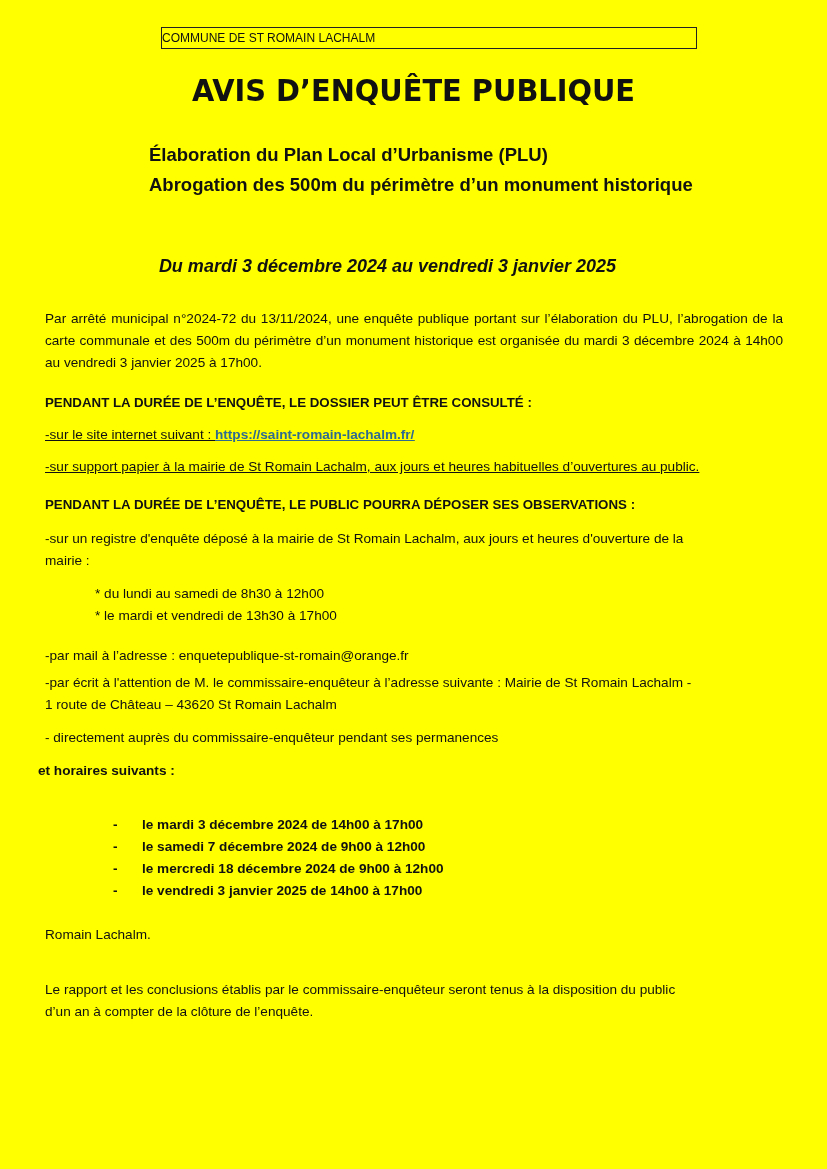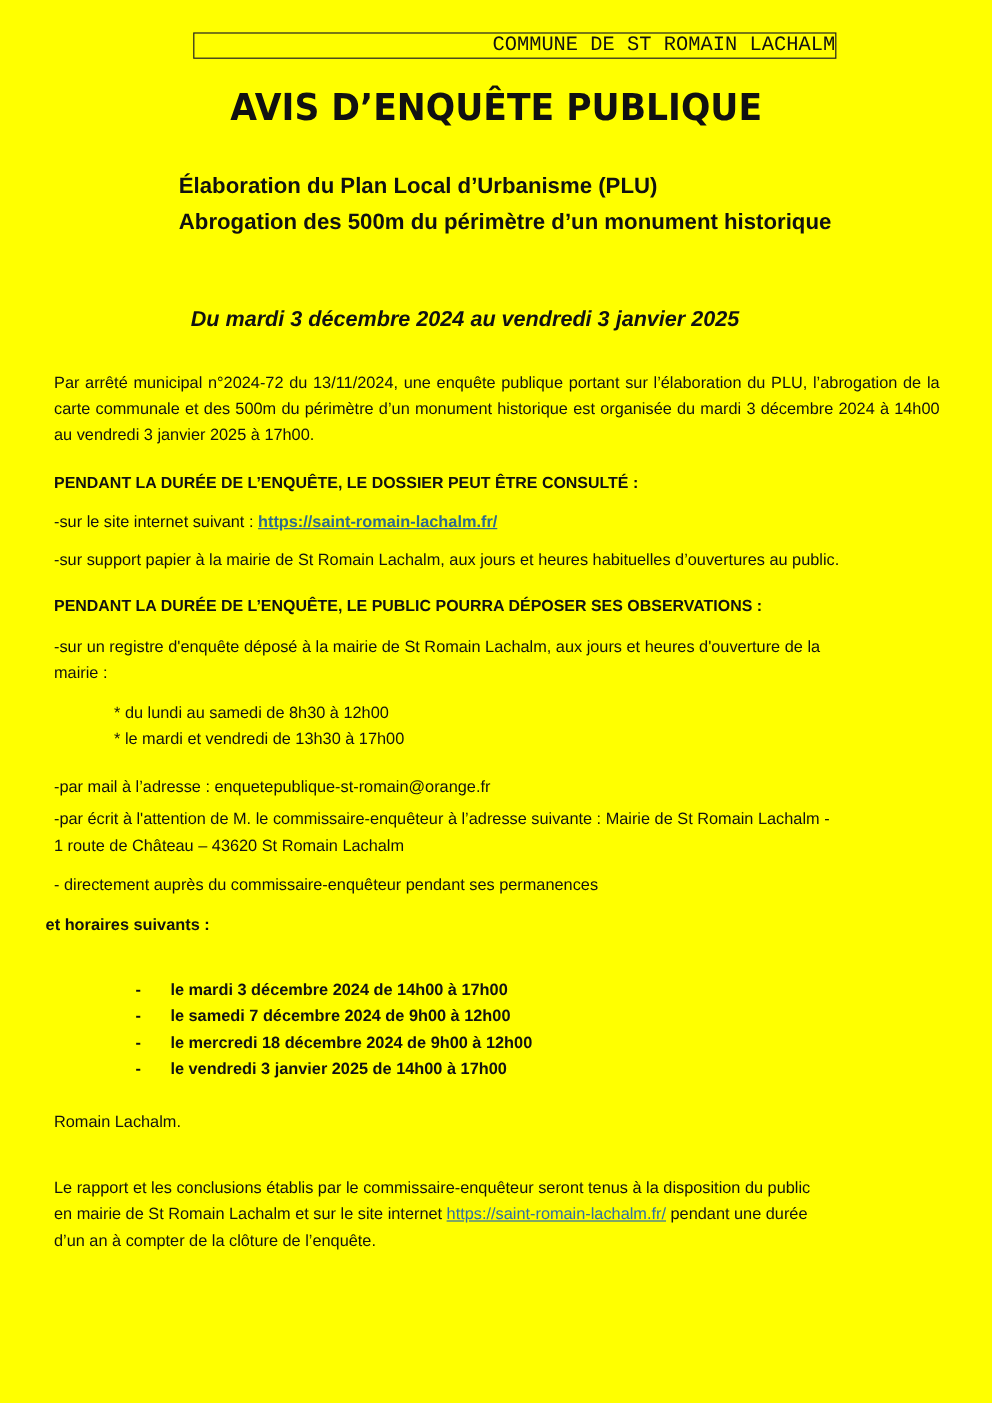--- a/index.html
+++ b/index.html
@@ -3,21 +3,21 @@
 <meta charset="utf-8">
 <style>
   html, body { margin:0; padding:0; }
   body {
     width:827px; height:1169px; background:#ffff00; position:relative; overflow:hidden;
     font-family:"Liberation Sans", sans-serif; color:#111;
   }
   .abs { position:absolute; }
   .commune-box {
     left:161px; top:27px; width:534px; height:20px; border:1.5px solid #222;
-    font-family:Liberation Mono, monospace; font-size:17px; text-align:right; line-height:21px;
+    font-family:Liberation Sans, sans-serif; font-size:12px; text-align:left; line-height:21px;
   }
   .main-title {
     left:0; width:827px; top:72px; text-align:center;
     font-family:"DejaVu Sans", sans-serif; font-weight:bold; font-size:31px; letter-spacing:0px;
     transform:scaleX(0.93); transform-origin:center;
   }
   .subtitles { left:149px; top:140px; font-weight:bold; font-size:18.5px; line-height:29.5px; }
   .subtitles div { white-space:nowrap; }
   .date-range {
     left:0; width:725px; top:256px; text-align:center; font-weight:bold; font-style:italic; font-size:18px;
@@ -45,25 +45,25 @@
   <div>Élaboration du Plan Local d’Urbanisme (PLU)</div>
   <div>Abrogation des 500m du périmètre d’un monument historique</div>
 </div>
 
 <div class="abs date-range">Du mardi 3 décembre 2024 au vendredi 3 janvier 2025</div>
 
 <div class="abs body-text para1">Par arrêté municipal n°2024-72 du 13/11/2024, une enquête publique portant sur l’élaboration du PLU, l’abrogation de la carte communale et des 500m du périmètre d’un monument historique est organisée du mardi 3 décembre 2024 à 14h00 au vendredi 3 janvier 2025 à 17h00.</div>
 
 <div class="abs heading" style="left:45px; top:395px;">PENDANT LA DURÉE DE L’ENQUÊTE, LE DOSSIER PEUT ÊTRE CONSULTÉ :</div>
 
-<div class="abs body-text line" style="left:45px; top:424px;">
+<div class="abs body-text line" style="left:45px; top:424px;text-decoration:underline;">
   <span>-sur le site internet suivant : </span><a class="link bold" href="#">https://saint-romain-lachalm.fr/</a>
 </div>
 
-<div class="abs body-text line" style="left:45px; top:456px;">-sur support papier à la mairie de St Romain Lachalm, aux jours et heures habituelles d’ouvertures au public.</div>
+<div class="abs body-text line" style="left:45px; top:456px;text-decoration:underline;">-sur support papier à la mairie de St Romain Lachalm, aux jours et heures habituelles d’ouvertures au public.</div>
 
 <div class="abs heading" style="left:45px; top:497px;text-align:right;">PENDANT LA DURÉE DE L’ENQUÊTE, LE PUBLIC POURRA DÉPOSER SES OBSERVATIONS :</div>
 
 <div class="abs body-text" style="left:45px; top:528px;">
   <div class="line"> -sur un registre d'enquête déposé à la mairie de St Romain Lachalm, aux jours et heures d'ouverture de la</div>
   <div class="line">mairie :</div>
 </div>
 
 <div class="abs body-text" style="left:95px; top:583px;">
   <div class="line">* du lundi au samedi de 8h30 à 12h00</div>
@@ -101,15 +101,14 @@
       <span>le vendredi 3 janvier 2025 de 14h00 à 17h00</span>
     </div>
 </div>
 
 <div class="abs body-text" style="left:45px; top:924px;">
   <div class="line">Romain Lachalm.</div>
 </div>
 
 <div class="abs body-text" style="left:45px; top:979px;">
   <div class="line">Le rapport et les conclusions établis par le commissaire-enquêteur seront tenus à la disposition du public</div>
-  <div class="line"><span>en mairie de St Romain Lachalm et sur le site internet </span><a class="link" href="#">https://saint-romain-lachalm.fr/</a><span> pendant une durée</span></div>
   <div class="line">d’un an à compter de la clôture de l’enquête.</div>
 </div>
 
 </body></html>

